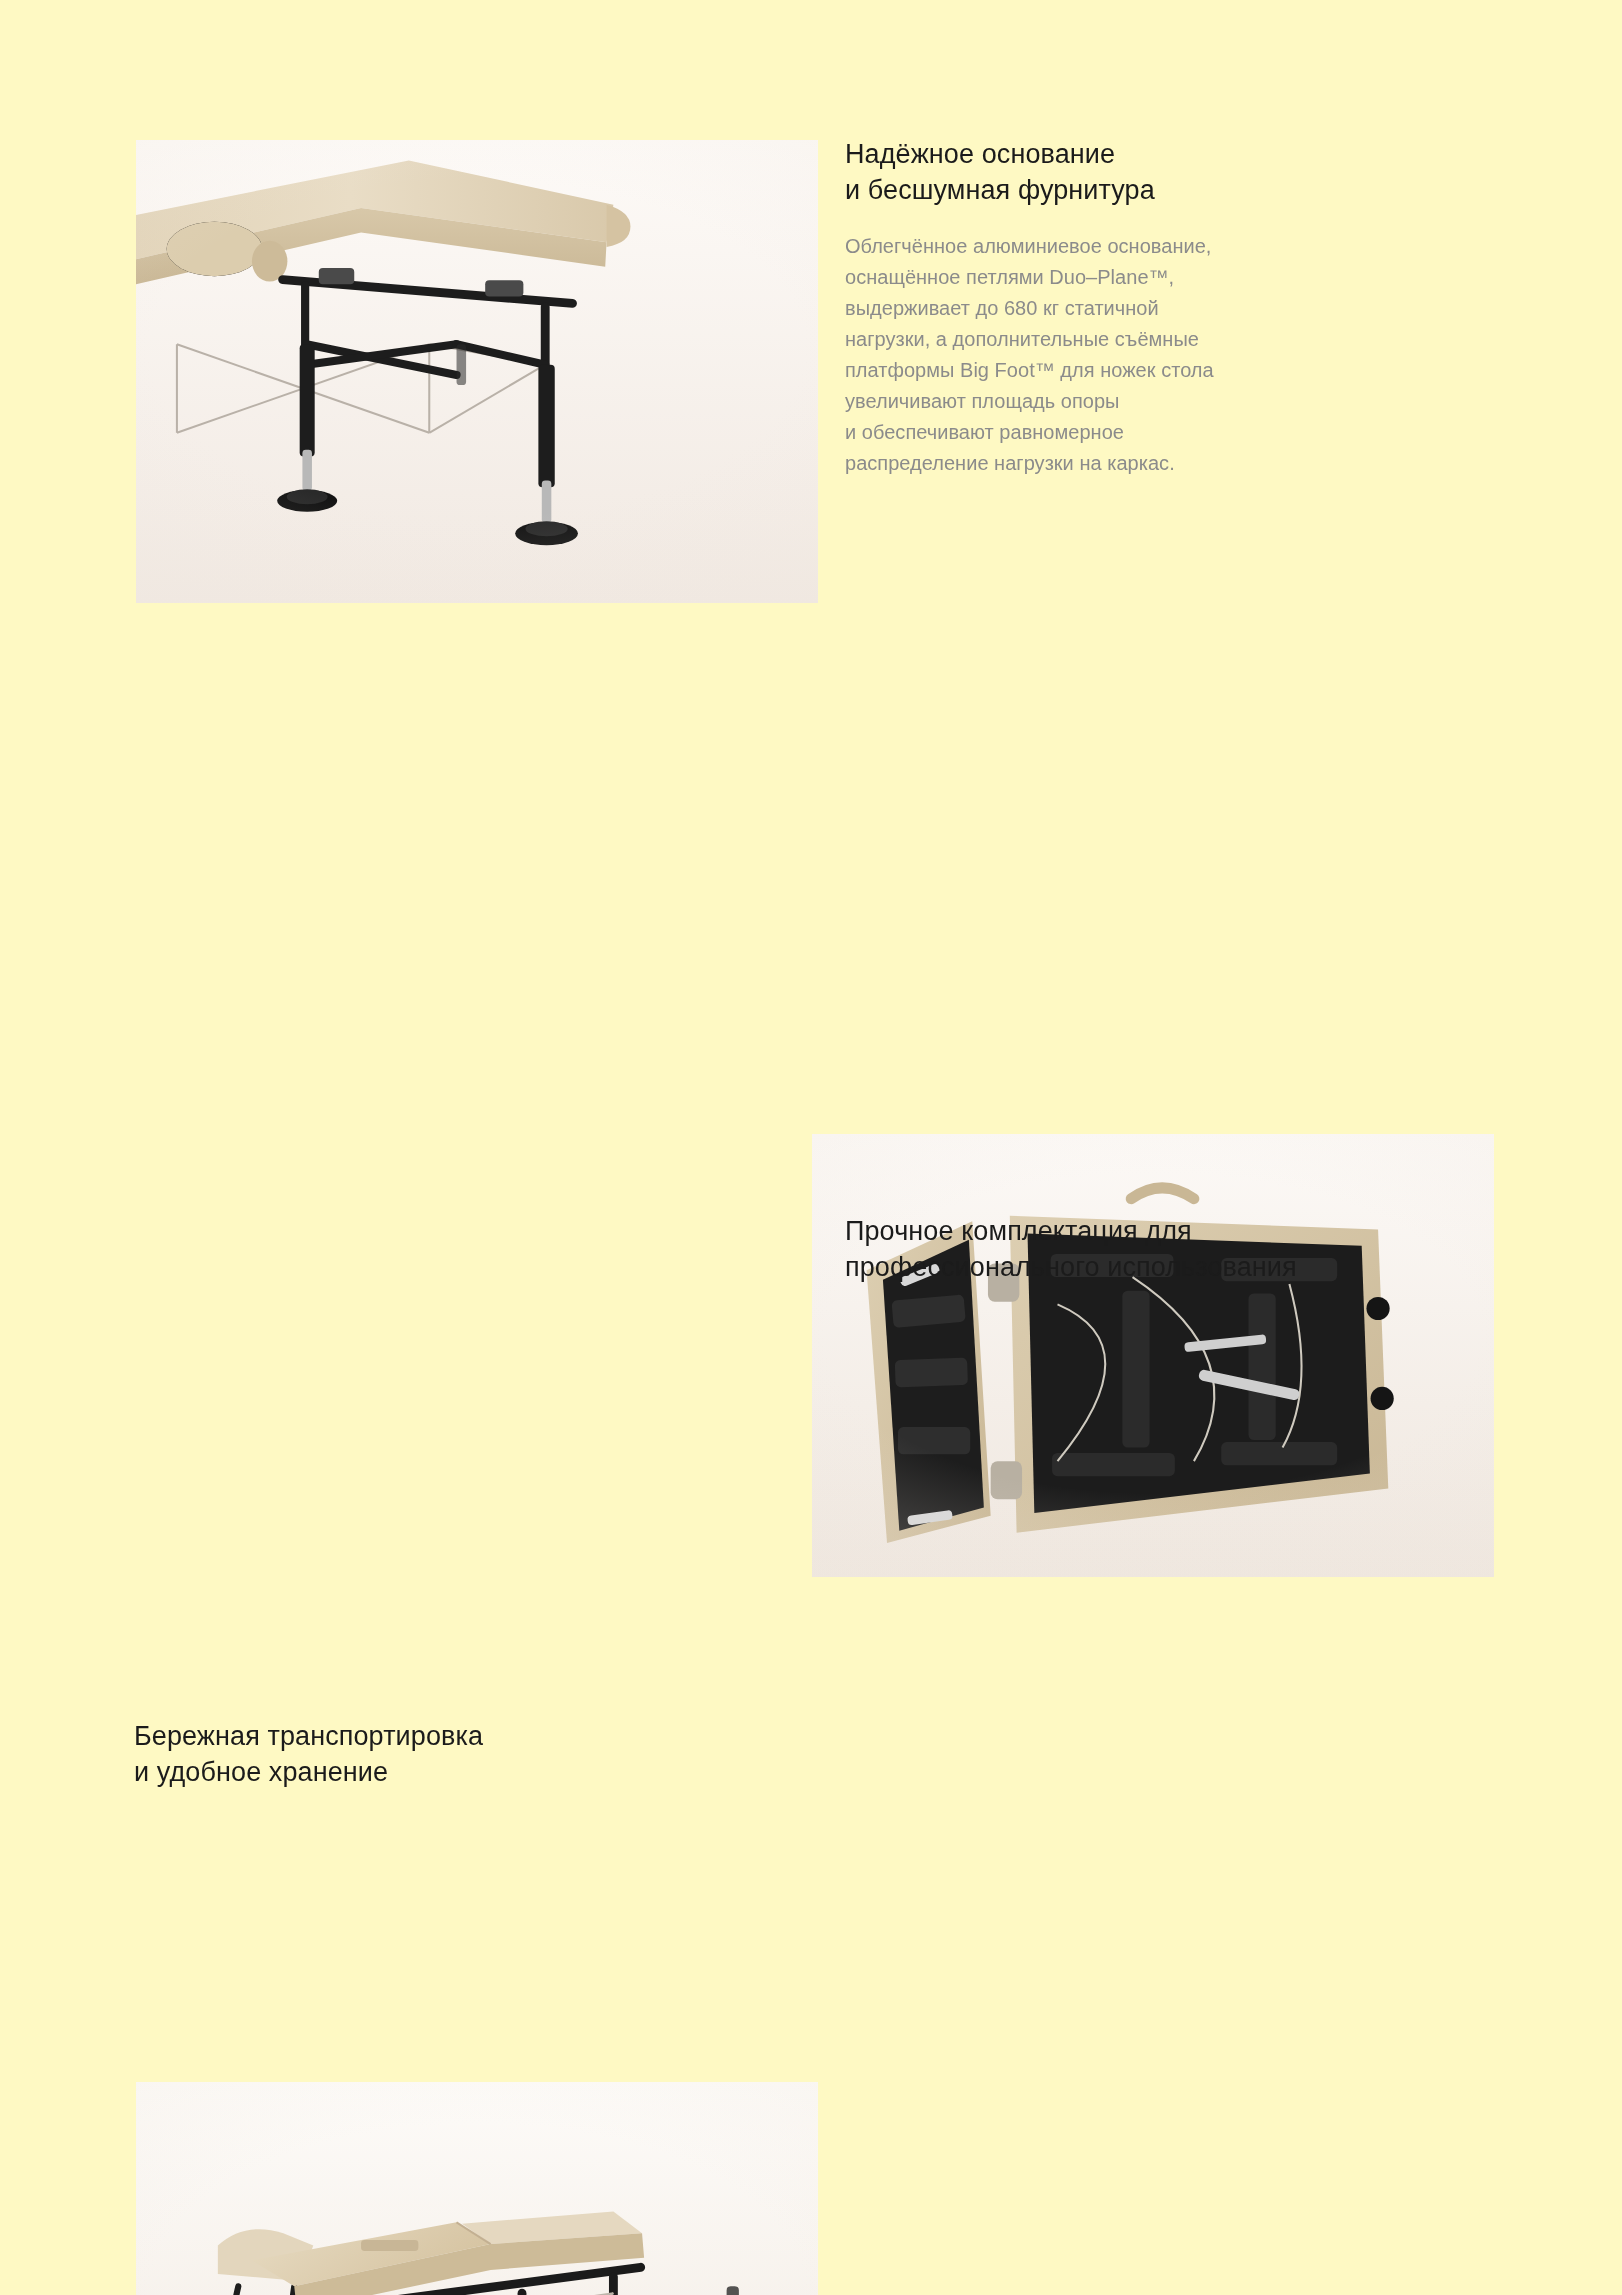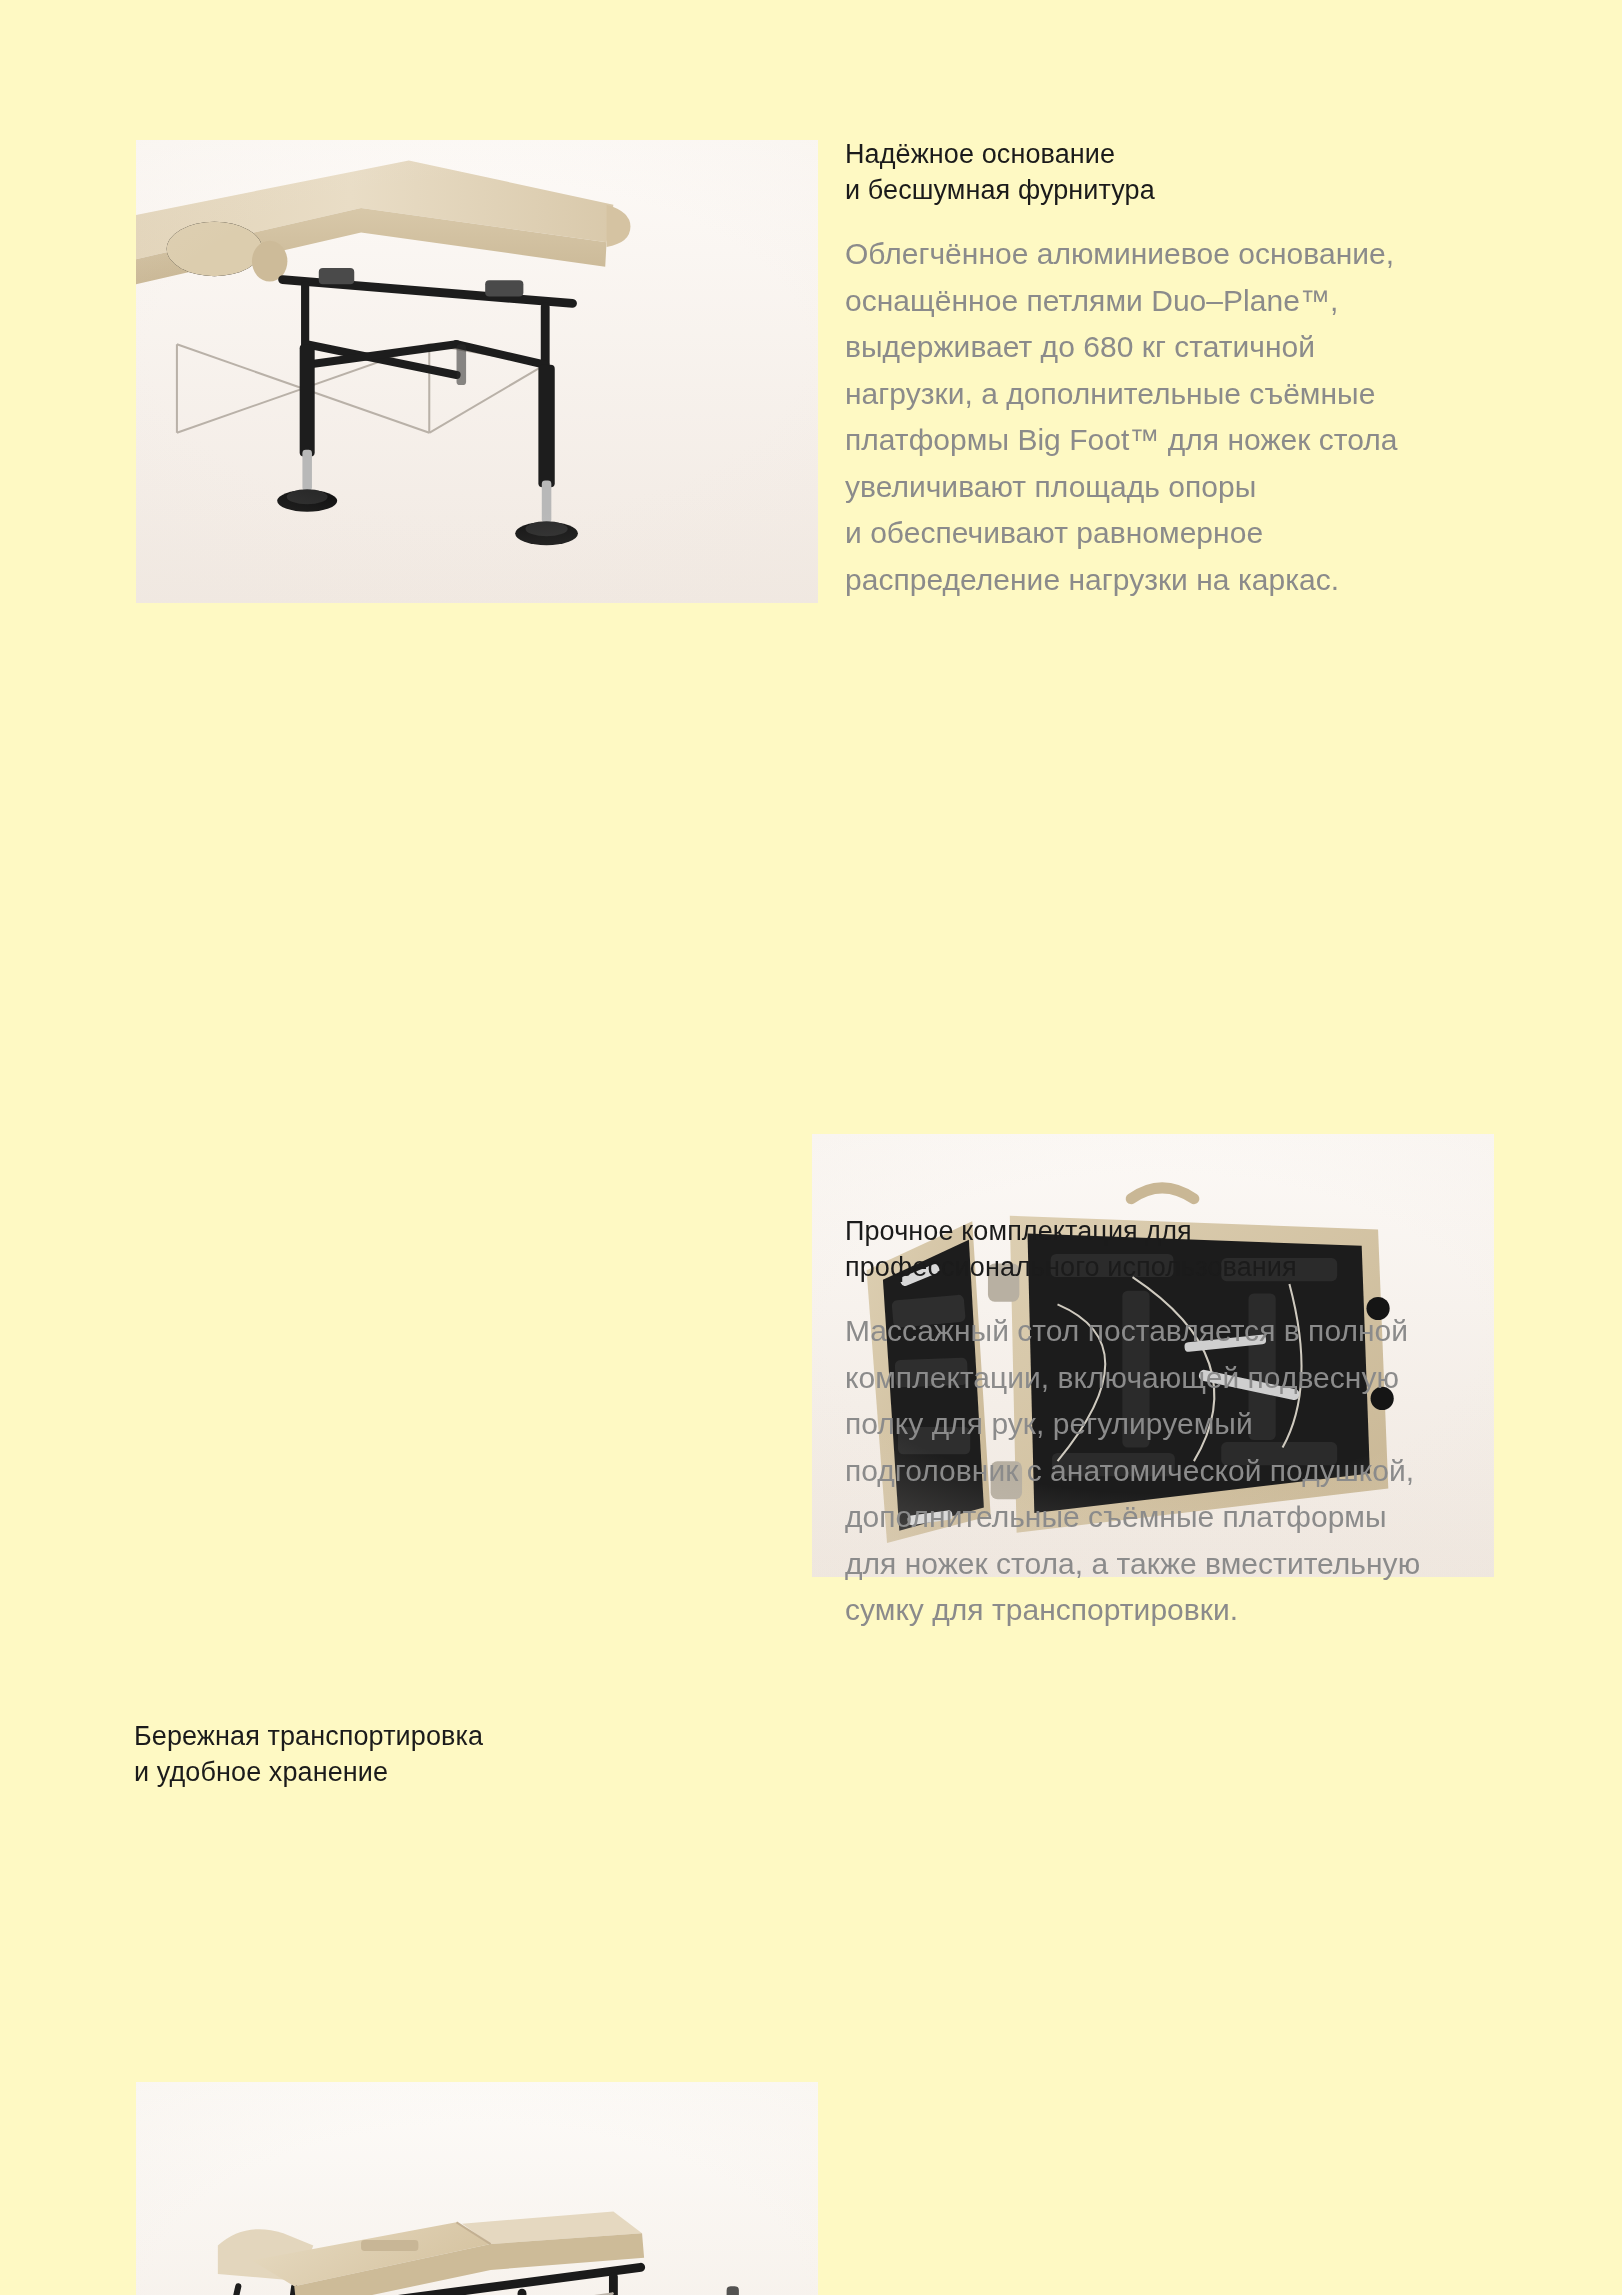--- a/index.html
+++ b/index.html
@@ -33,21 +33,21 @@
   .heading {
     font-size: 27px;
     line-height: 1.34;
     color: #1b1b1b;
     font-weight: 400;
     letter-spacing: 0.1px;
     margin: 0 0 23px 0;
     white-space: pre-line;
   }
   .body-text {
-    font-size: 30px;
+    font-size: 20px;
     line-height: 1.55;
     color: #8b8b8b;
     font-weight: 400;
     margin: 0;
     white-space: pre-line;
     letter-spacing: 0.03px;
   }
 
   
   .art { position: absolute; inset: 0; }
@@ -283,27 +283,20 @@
           <ellipse cx="875" cy="420" rx="30" ry="12" fill="#1b1b1b" opacity="0.8"></ellipse>
         </g>
       </svg>
       <div class="vignette"></div>
     </div>
   </div>
 
   <div class="text-col" style="left:845px; top:1213px; width:654px;">
     <h2 class="heading">Прочное комплектация для
 профессионального использования</h2>
-    <p class="body-text">Массажный стол поставляется в полной
-комплектации, включающей подвесную
-полку для рук, регулируемый
-подголовник с анатомической подушкой,
-дополнительные съёмные платформы
-для ножек стола, а также вместительную
-сумку для транспортировки.</p>
   </div>
 
   <div class="text-col" style="left:134px; top:1718px; width:654px;">
     <h2 class="heading">Бережная транспортировка
 и удобное хранение</h2>
   </div>
 
 </div>
 
 

